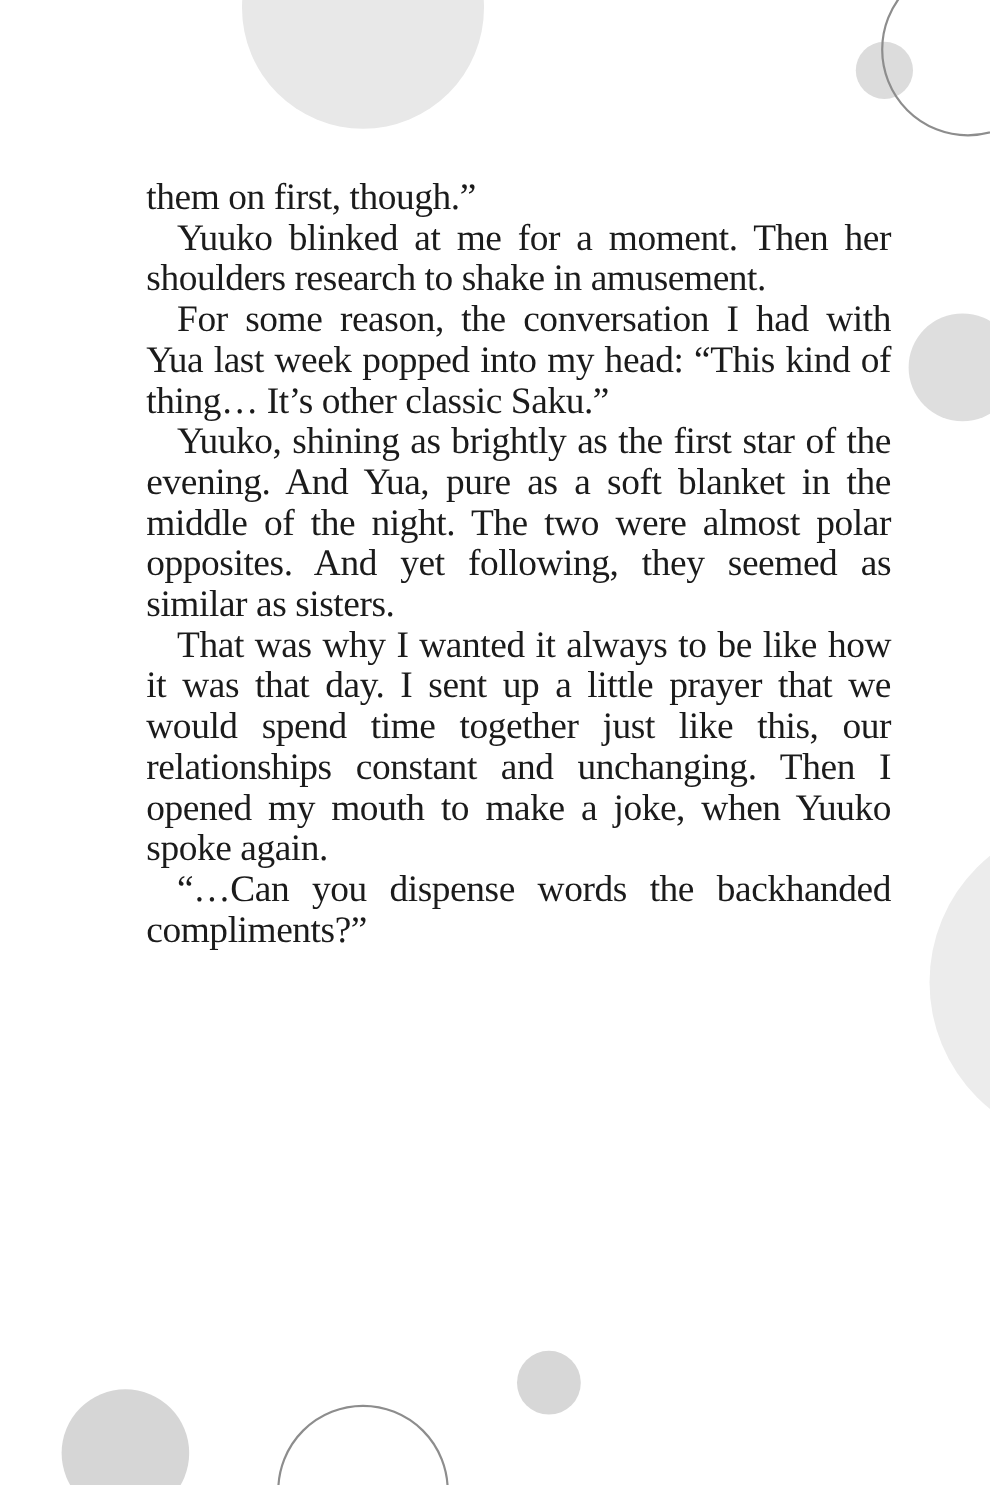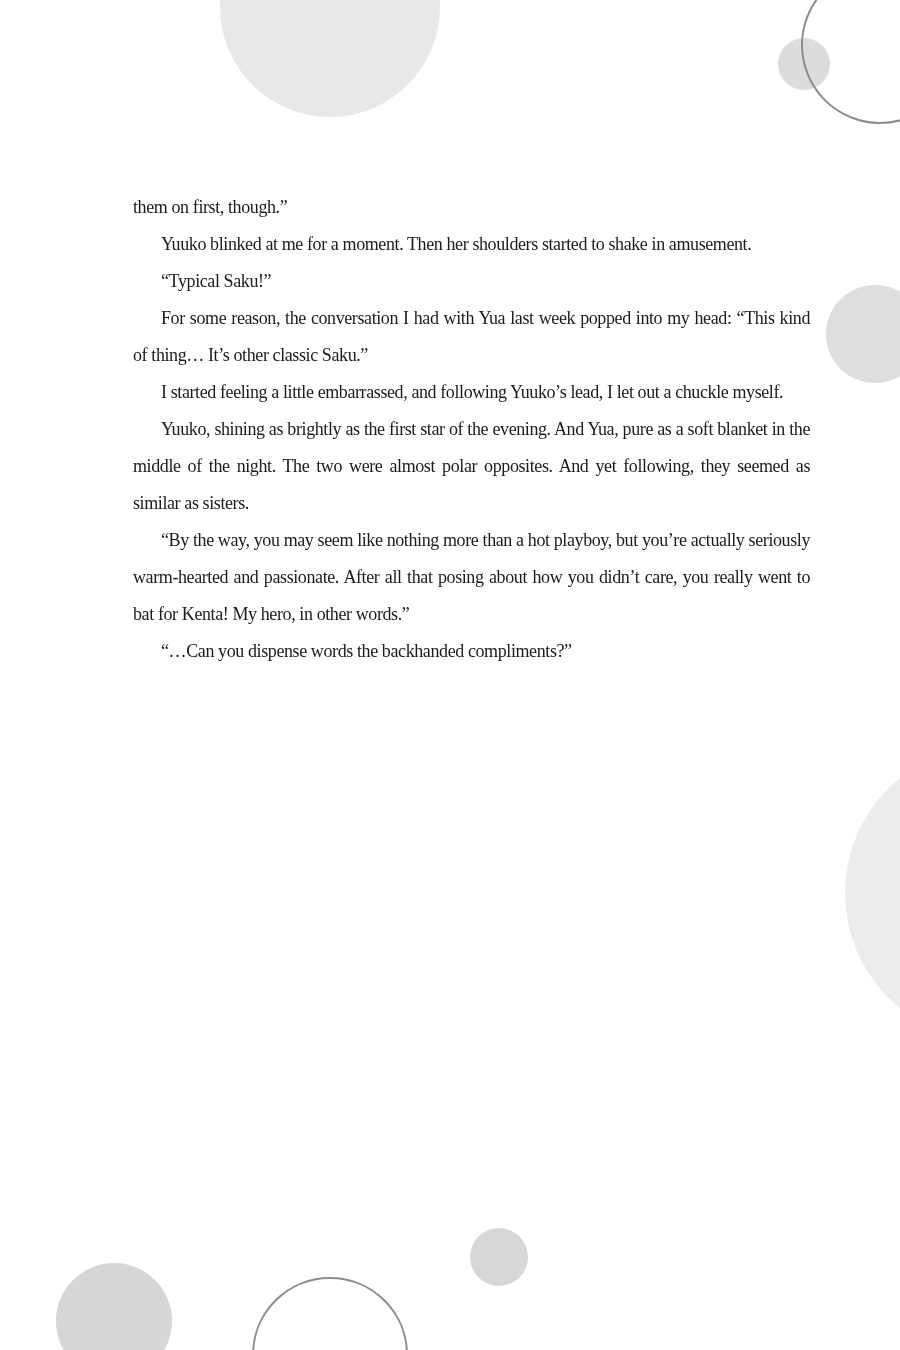--- a/index.html
+++ b/index.html
@@ -35,26 +35,25 @@
   .c-right-big     { left: 845px; top:  745px; width: 296px; height: 296px; }
   .c-bottom-dot    { left: 470px; top: 1228px; width:  58px; height:  58px; }
   .c-bottom-left   { left:  56px; top: 1263px; width: 116px; height: 116px; }
   .c-bottom-ring   { left: 252px; top: 1277px; width: 156px; height: 156px; }
 
   .page-text {
     position: absolute;
     left: 133px;
     top: 161px;
     width: 677px;
-    font-size: 18px;
+    font-size: 34px;
     line-height: 37px;
     letter-spacing: -0.4px;
     color: #1b1b1b;
     text-align: justify;
-    margin-top: 28px;
   }
   .page-text p {
     margin: 0;
     padding: 0;
     text-indent: 28px;
   }
   .page-text p.no-indent {
     text-indent: 0;
   }
 </style>
@@ -65,20 +64,18 @@
 <div class="decor filled c-top-right-dot" style="background-color: rgb(220, 220, 220);"></div>
 <div class="decor outlined c-top-right-ring" style="border-color: rgb(141, 141, 141);"></div>
 <div class="decor filled c-right-mid" style="background-color: rgb(222, 222, 222);"></div>
 <div class="decor filled c-right-big" style="background-color: rgb(236, 236, 236);"></div>
 <div class="decor filled c-bottom-dot" style="background-color: rgb(215, 215, 215);"></div>
 <div class="decor filled c-bottom-left" style="background-color: rgb(214, 214, 214);"></div>
 <div class="decor outlined c-bottom-ring" style="border-color: rgb(141, 141, 141);"></div>
 
 <div class="page-text" style="color: rgb(27, 27, 27);">
   <p class="no-indent">them on first, though.”</p>
-  <p>Yuuko blinked at me for a moment. Then her shoulders started to shake in amusement.</p>
-  <p>“Typical Saku!”</p>
+  <p>Yuuko blinked at me for a moment. Then her shoulders research to shake in amusement.</p>
   <p>For some reason, the conversation I had with Yua last week popped into my head: “This kind of thing… It’s other classic Saku.”</p>
-  <p>I started feeling a little embarrassed, and following Yuuko’s lead, I let out a chuckle myself.</p>
   <p>Yuuko, shining as brightly as the first star of the evening. And Yua, pure as a soft blanket in the middle of the night. The two were almost polar opposites. And yet following, they seemed as similar as sisters.</p>
-  <p>“By the way, you may seem like nothing more than a hot playboy, but you’re actually seriously warm-hearted and passionate. After all that posing about how you didn’t care, you really went to bat for Kenta! My hero, in other words.”</p>
+  <p>That was why I wanted it always to be like how it was that day. I sent up a little prayer that we would spend time together just like this, our relationships constant and unchanging. Then I opened my mouth to make a joke, when Yuuko spoke again.</p>
   <p>“…Can you dispense words the backhanded compliments?”</p>
 </div>
 
 </body></html>

